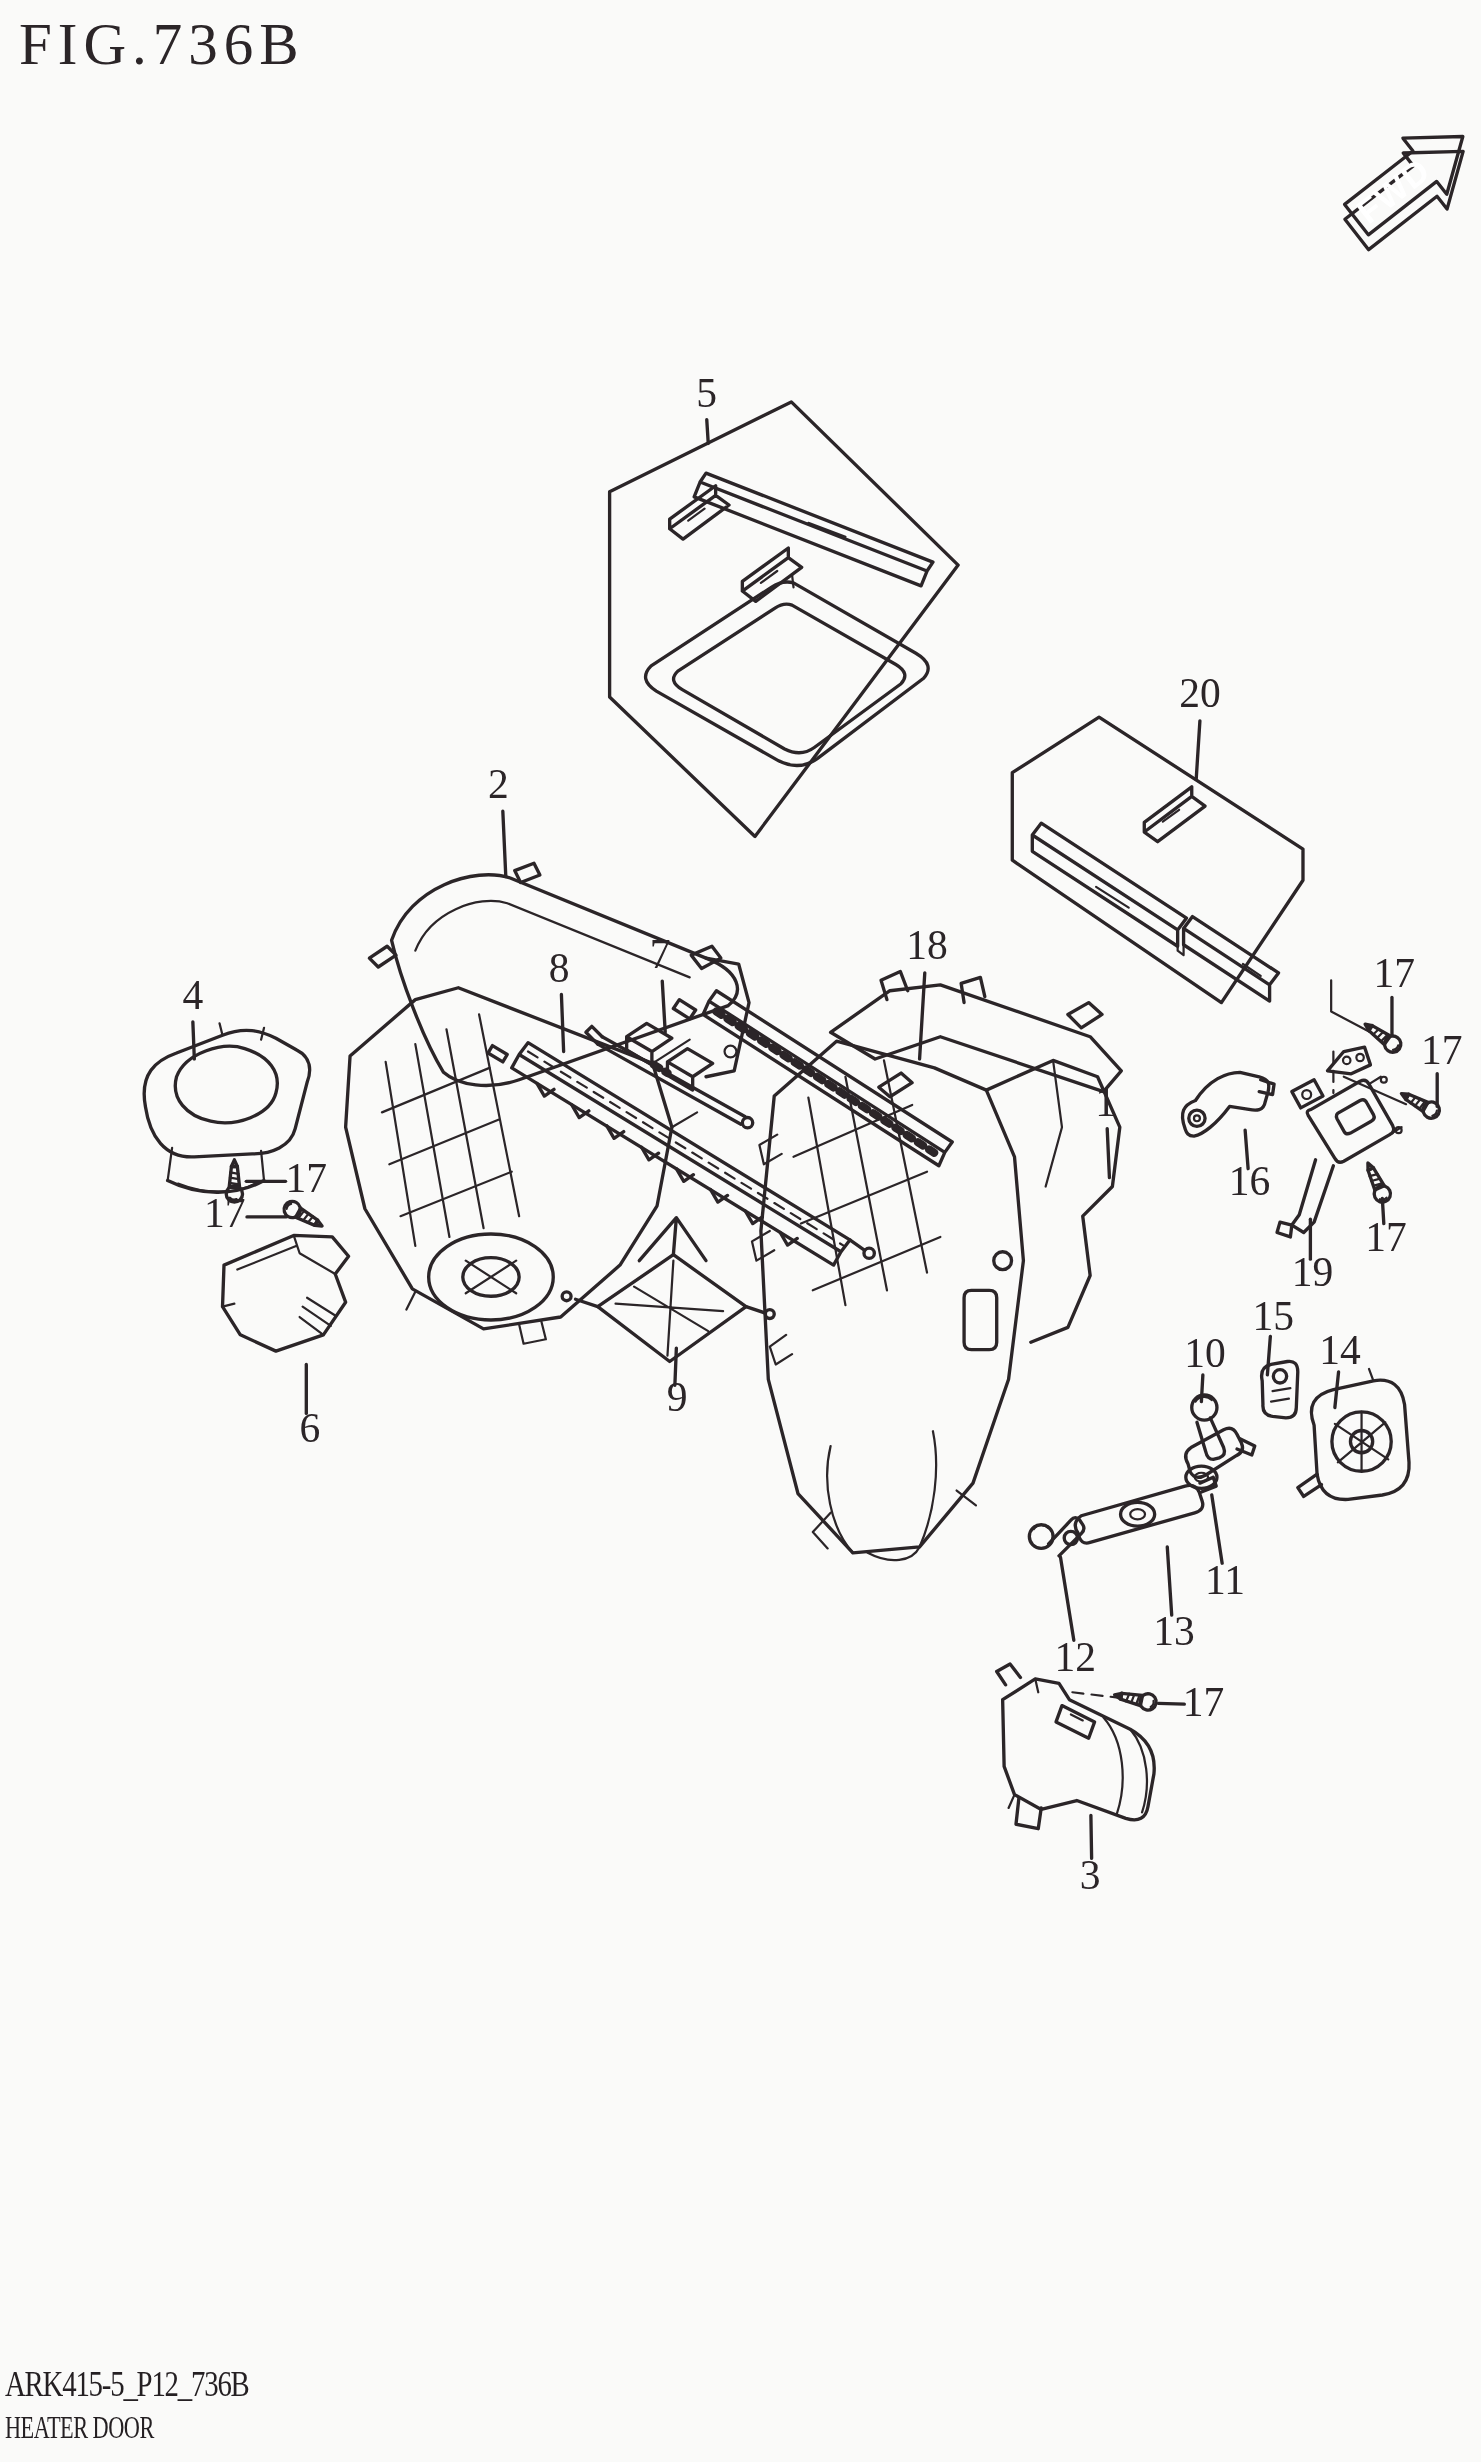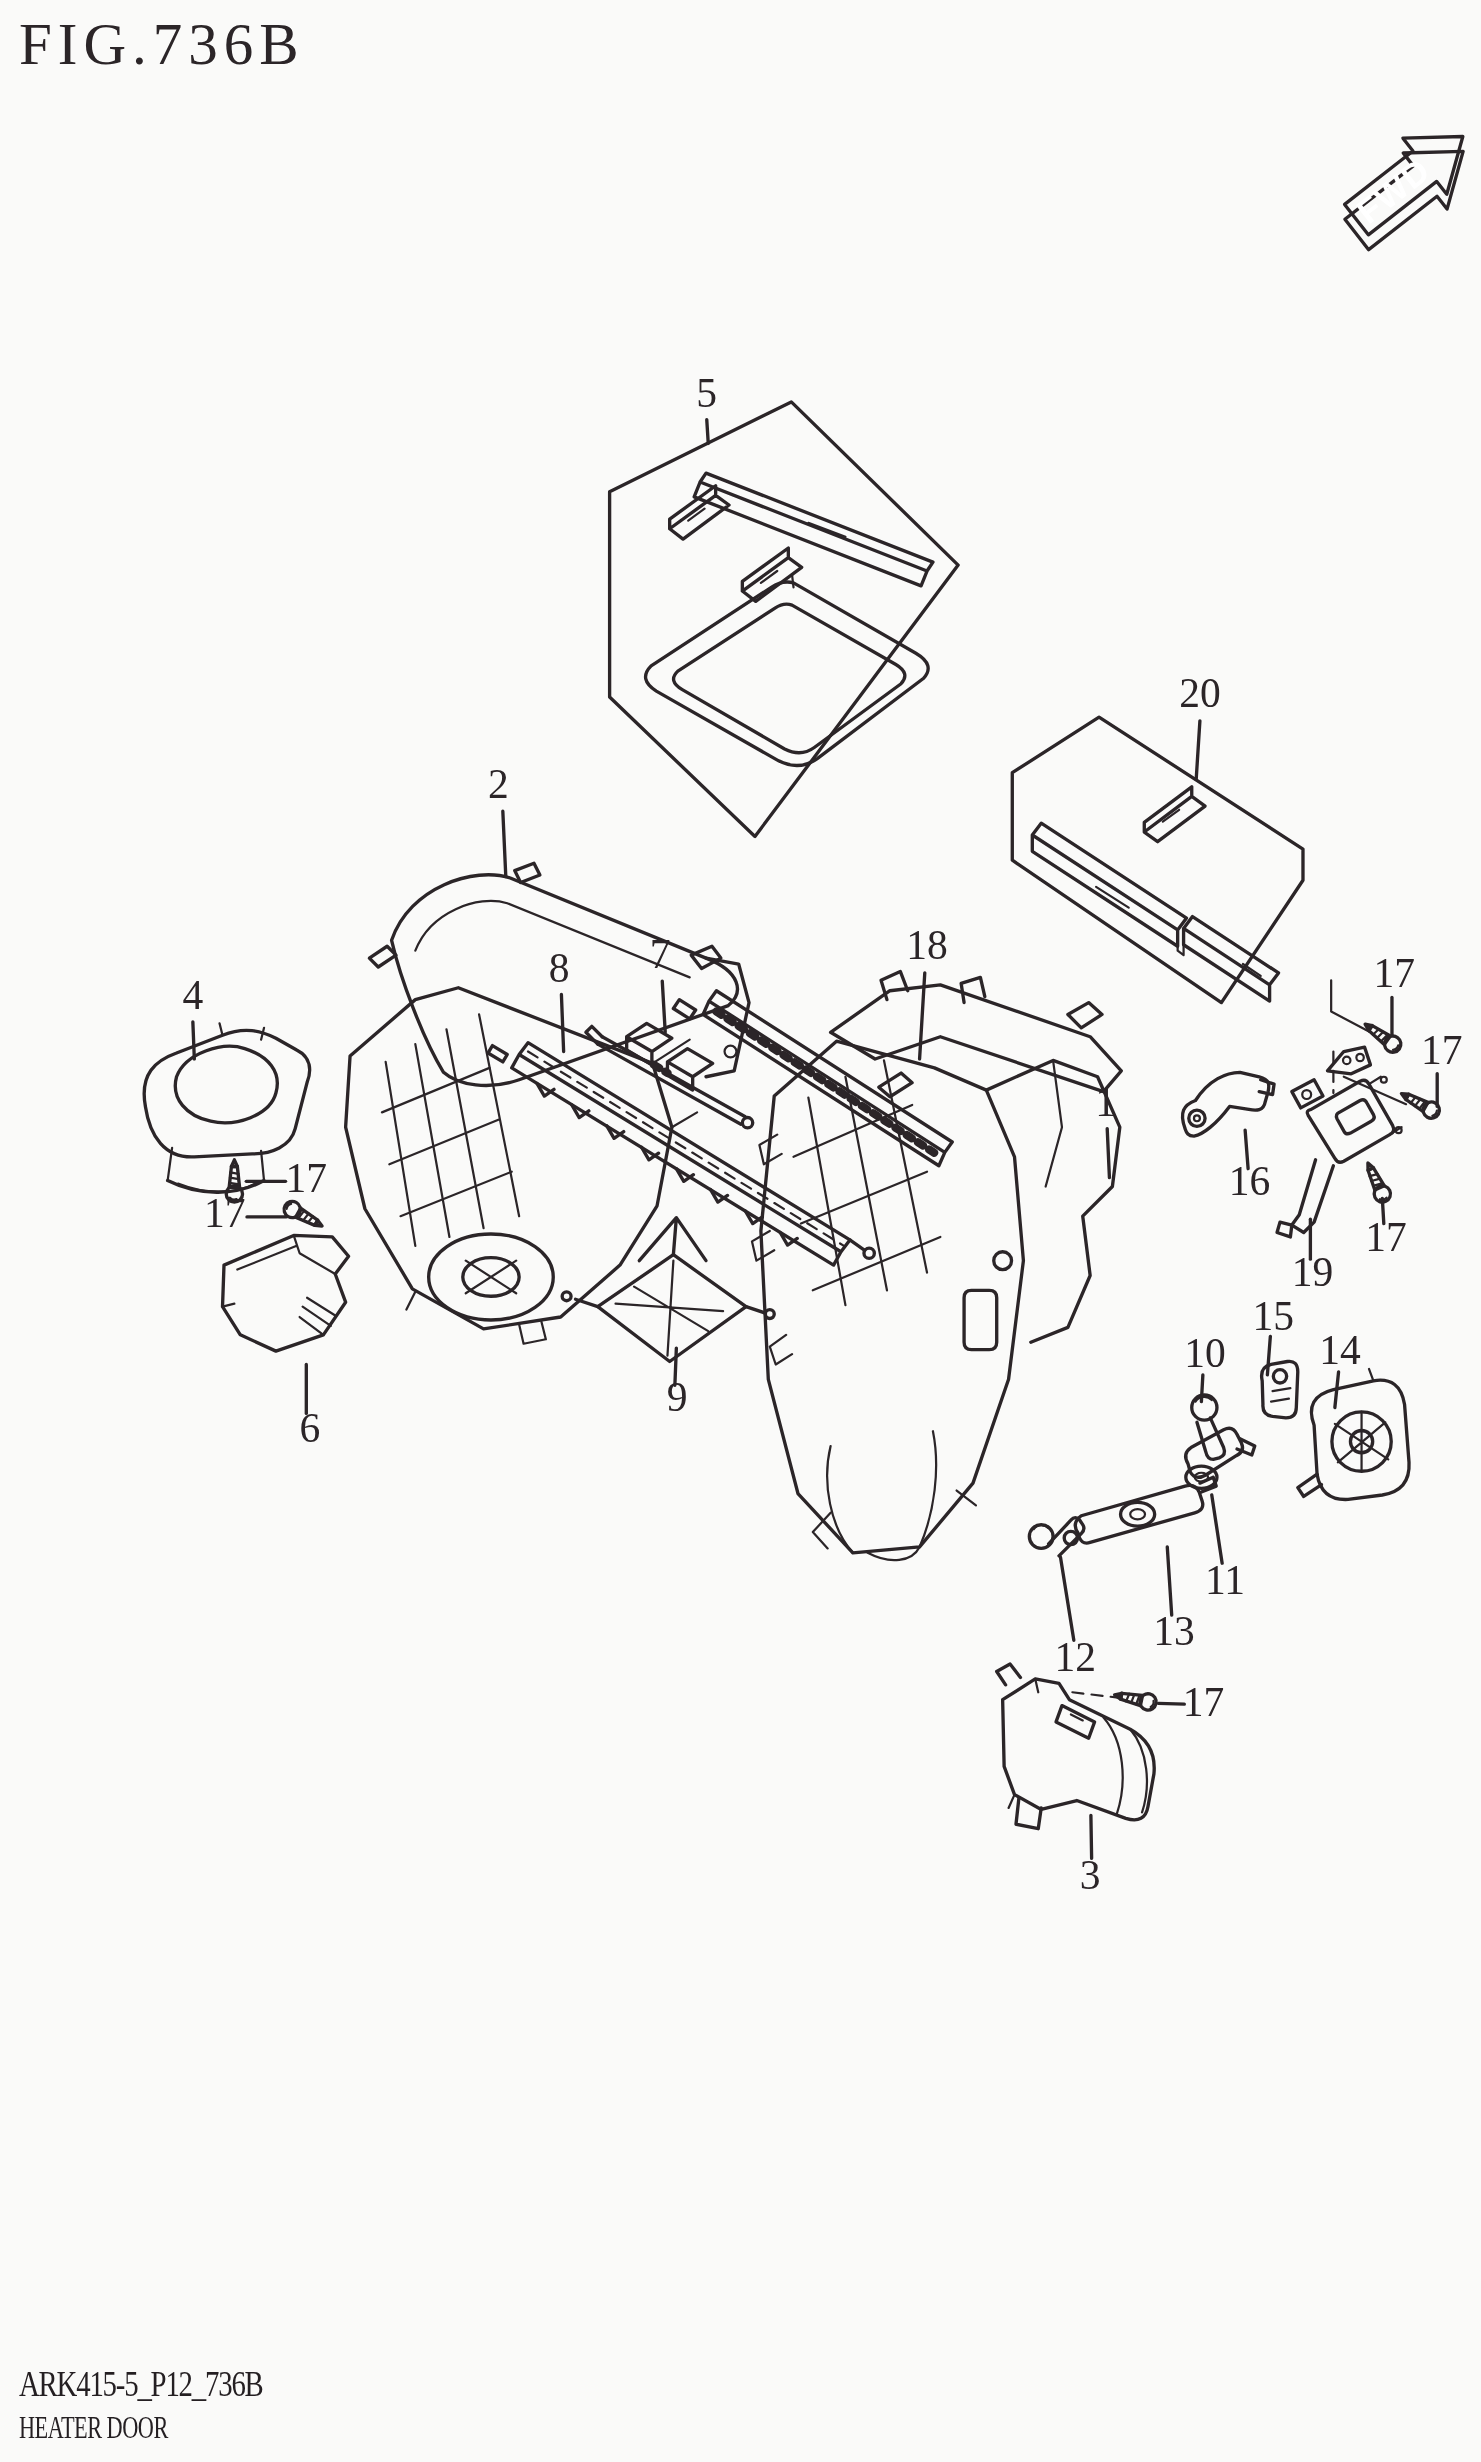--- a/index.html
+++ b/index.html
@@ -1,21 +1,21 @@
 <!DOCTYPE html>
 <html style="--ink: #2b2528; --bg: #fafaf9; --badge: #392e36;font-size:12px"><head>
 <meta charset="utf-8">
 <style>
   :root{ --ink:#2b2528; --bg:#fafaf9; --badge:#392e36; }
   html,body{ margin:0; padding:0; background:#e8e8e8; }
   .page{ position:relative; width:1481px; height:2462px; background:var(--bg);
          font-family:"Liberation Serif","DejaVu Serif",serif; overflow:hidden; }
   .fig-title{ position:absolute; left:19px; top:10.4px; font-size:59px; letter-spacing:6px;
               color:var(--ink); white-space:nowrap; }
-  .footer{ position:absolute; left:19px; top:2363px; color:#241f22; }
+  .footer{ position:absolute; left:5px; top:2363px; color:#241f22; }
   .footer .code{ font-size:36px; letter-spacing:-1.5px; transform:scaleX(0.80); transform-origin:left top; white-space:nowrap; }
   .footer .caption{ font-size:31px; letter-spacing:-0.7px; transform:scaleX(0.72); transform-origin:left top; white-space:nowrap; margin-top:4.5px; }
   svg.diagram{ position:absolute; left:0; top:0; width:1481px; height:2462px; }
   svg.diagram path, svg.diagram circle, svg.diagram ellipse, svg.diagram polyline, svg.diagram line, svg.diagram rect{
       fill:none; stroke:var(--ink); stroke-width:4.5; stroke-linecap:round; stroke-linejoin:round; }
   .thin{ stroke-width:3px !important; }
   .hatchband{ stroke-width:11px !important; stroke-dasharray:8 10; stroke-linecap:butt; }
   .dash{ stroke-dasharray:15 11; }
   .leader{ stroke-width:3.5px; }
   text.callout{ font-family:"Liberation Serif","DejaVu Serif",serif; font-size:56px; fill:var(--ink);

